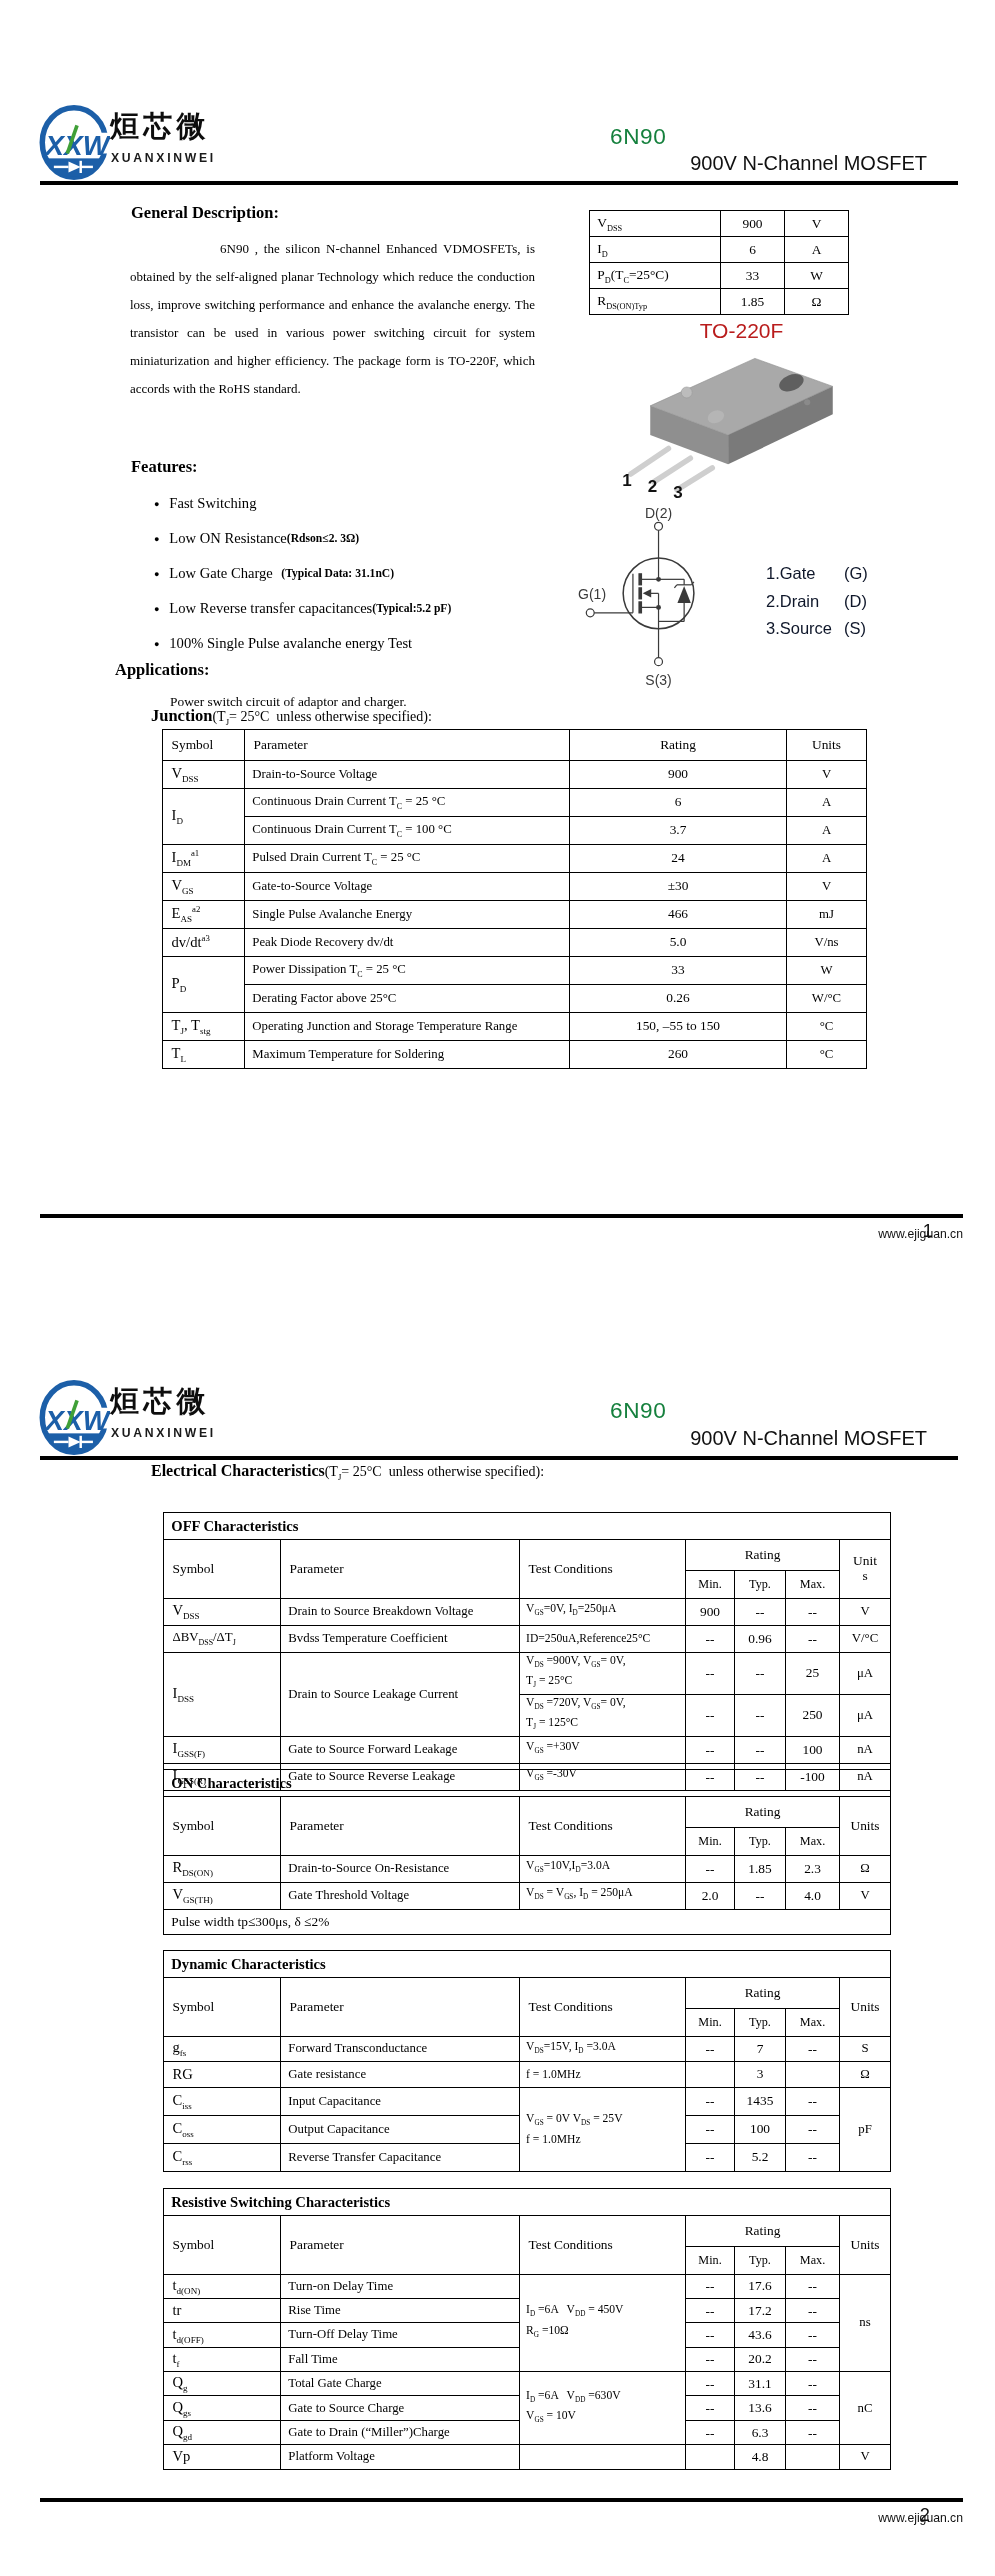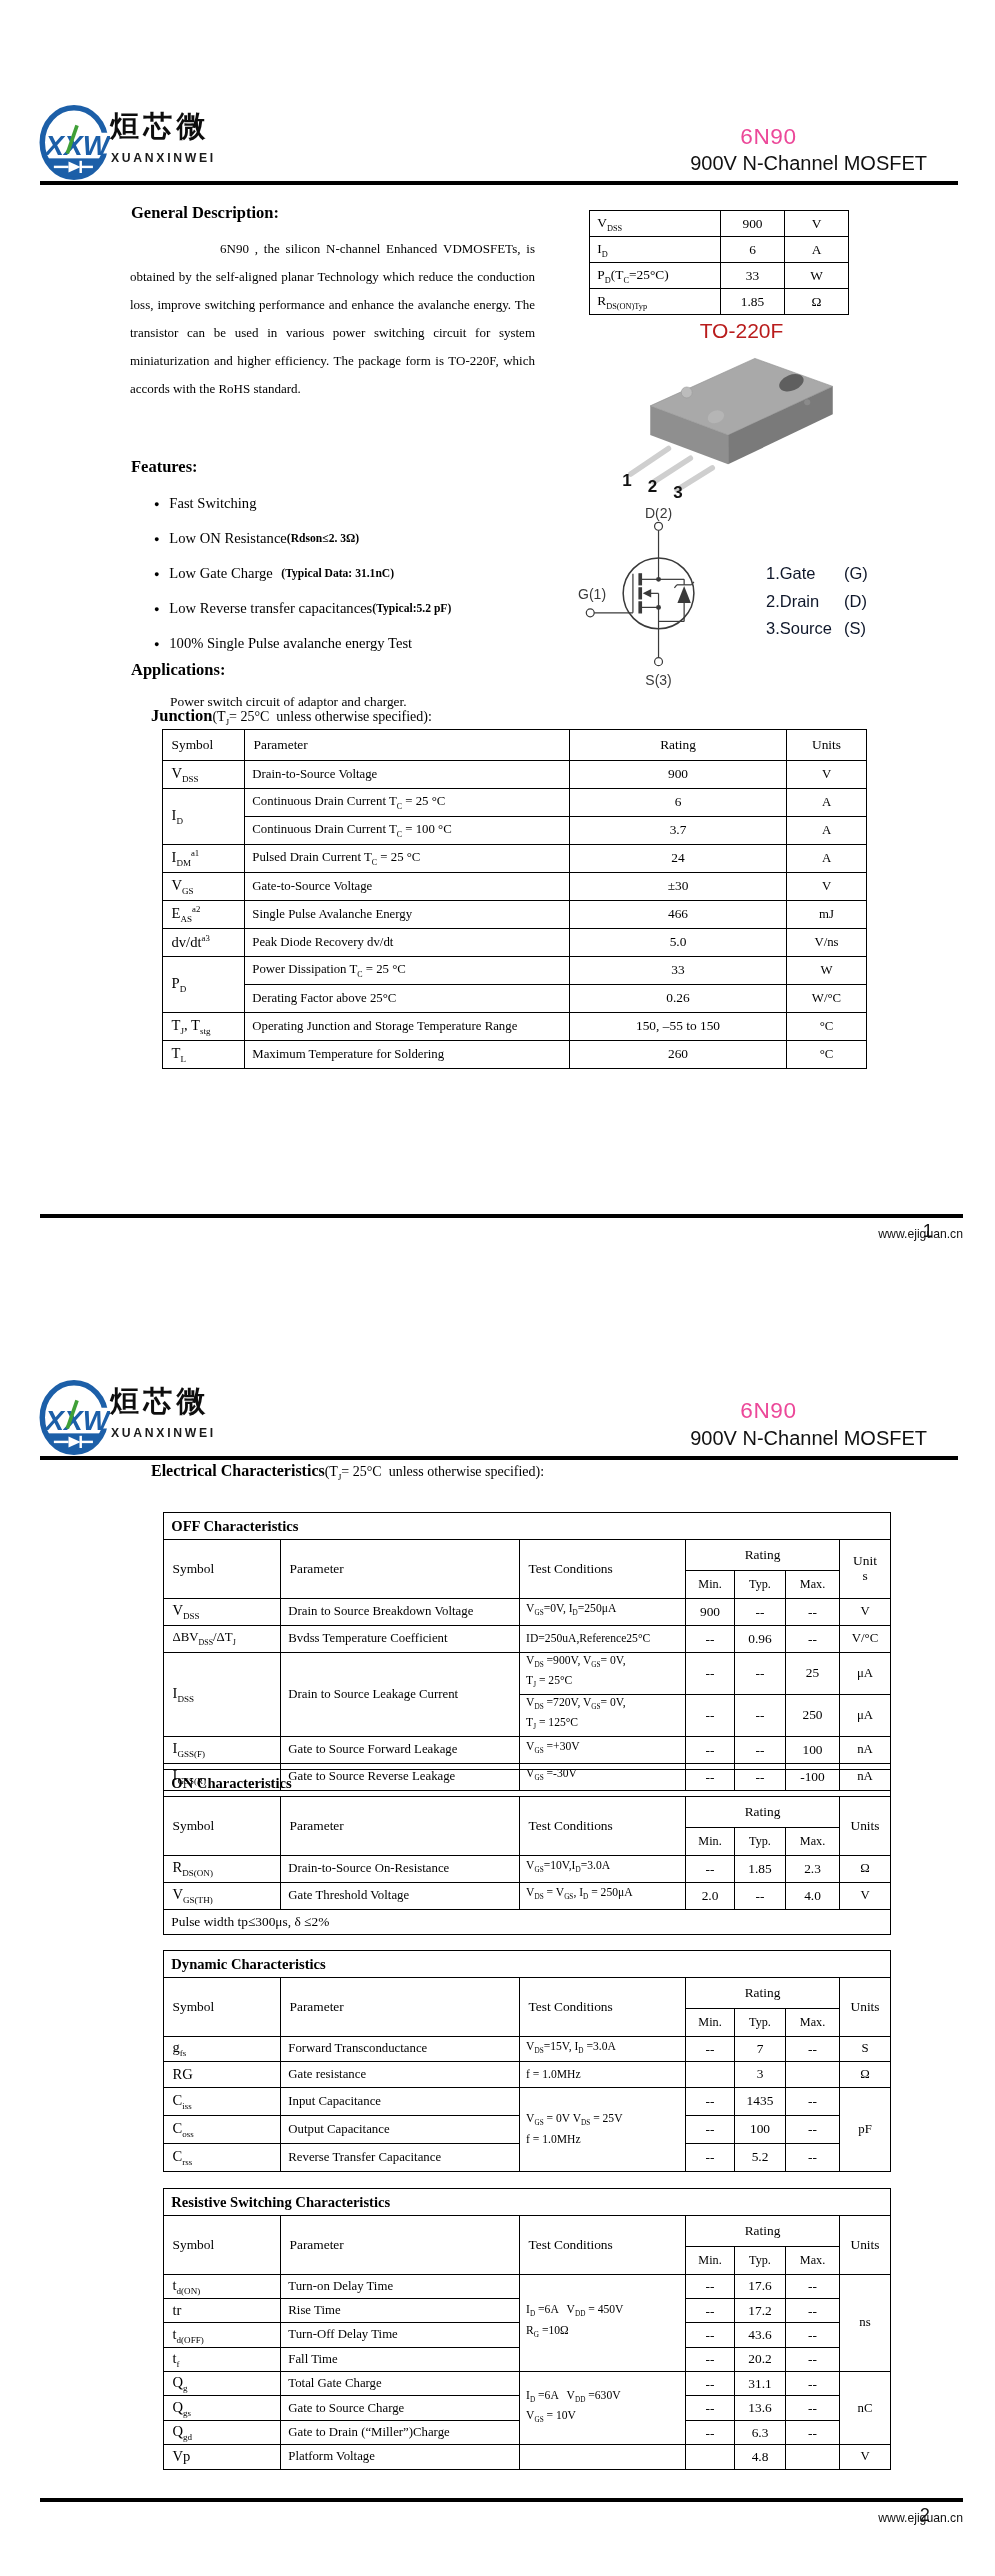--- a/index.html
+++ b/index.html
@@ -2,21 +2,21 @@
 <html style="font-size:9.8px"><head>
 <meta charset="utf-8">
 <style>
   *{margin:0;padding:0;box-sizing:border-box}
   body{position:relative;width:995px;height:2576px;background:#fff;color:#000;
        font-family:"Liberation Serif","DejaVu Serif",serif;}
   .abs{position:absolute}
   .sans{font-family:"Liberation Sans","DejaVu Sans",sans-serif}
   .rule{background:#000;height:4.3px;width:918px}
   .frule{background:#000;height:3.7px;width:923px}
-  .hpart{width:317px;text-align:center;font-size:22.6px;color:#ec4899;letter-spacing:0.6px}
+  .hpart{width:317px;text-align:left;font-size:22.6px;color:#15803d;letter-spacing:0.6px}
   .hsub{width:317px;text-align:right;font-size:20px;color:#111}
   .cn{font-size:29px;font-weight:900;letter-spacing:4.3px;color:#0d0d0d}
   .en{font-size:12.2px;letter-spacing:2.7px;color:#1a1a1a;font-weight:bold}
   .h1{font-size:16.5px;font-weight:bold}
   .para{width:405px;font-size:13px;line-height:28px;text-align:justify;text-indent:90px}
   .featline{height:35px;display:flex;align-items:center}
   .featline .dot{font-size:9.1px;margin-right:9.8px}
   .fmain{font-size:14.6px;font-weight:normal}
   .fnote{font-size:11.6px;font-weight:bold}
   .apptext{font-size:13.4px}
@@ -107,21 +107,21 @@
         <span class="fmain">Low Reverse transfer capacitances</span>
         <span class="fnote">(Typical:5.2 pF)</span>
       </div>
     <div class="featline">
         <span class="dot">●</span>
         <span class="fmain">100% Single Pulse avalanche energy Test</span>
         <span class="fnote"></span>
       </div>
   </div>
 
-  <div class="abs h1" style="left:131px;top:660px">Applications:</div>
+  <div class="abs h1" style="left:115px;top:660px">Applications:</div>
   <div class="abs apptext" style="left:170px;top:694px">Power switch circuit of adaptor and charger.</div>
 
   <div class="abs sechead" style="left:151px;top:706px">
     <span class="h1">Junction</span><span class="rest"><span>(T</span><sub>J</sub><span>= 25°C  unless otherwise specified):</span></span>
   </div>
 
   <table class="abs dtable" style="left:162px;top:729px;width:704px">
     <colgroup>
         <col style="width:82px">
         <col style="width:325px">

